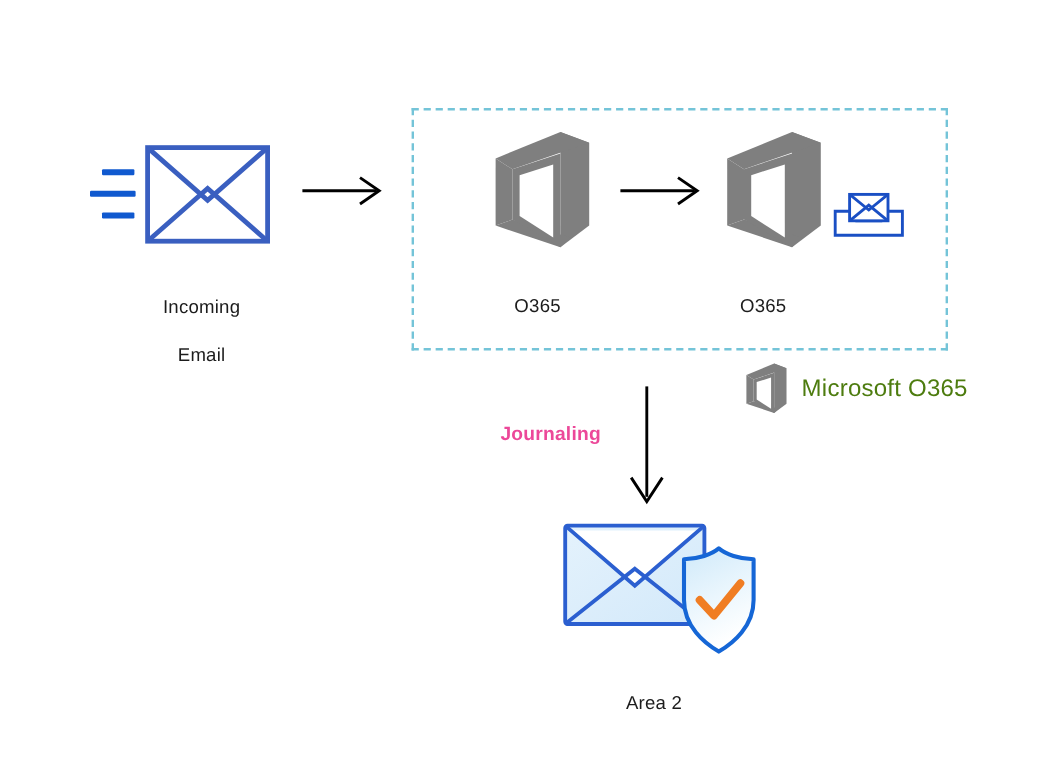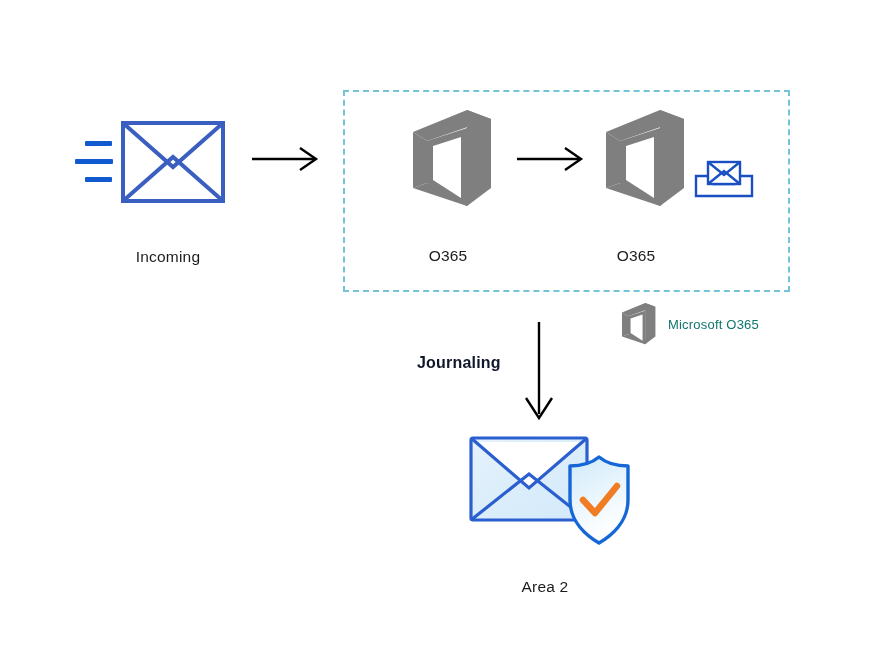--- a/index.html
+++ b/index.html
@@ -44,37 +44,37 @@
     background: transparent;
   }
 
   
   #journaling-label {
     position: absolute;
     left: 417px;
     top: 354px;
     font-size: 16px;
     font-weight: bold;
-    color: #0f172a;
+    color: #ec4899;
     letter-spacing: 0.2px;
     font-family: "Liberation Sans", sans-serif;
   }
 
   
   #legend {
     position: absolute;
     left: 618px;
     top: 303px;
     display: flex;
     align-items: center;
     gap: 12px;
   }
   #legend-text {
-    font-size: 13px;
-    color: #0f766e;
+    font-size: 20px;
+    color: #4d7c0f;
     font-family: "Liberation Sans", sans-serif;
     letter-spacing: 0.2px;
   }
   svg { display: block; overflow: visible; }
 </style>
 </head>
 <body>
 
 <div id="canvas">
 
@@ -88,20 +88,21 @@
       <rect x="10" y="59" width="27" height="5" rx="1" fill="#1059cf"></rect>
 
       <rect x="48" y="5" width="100" height="78" fill="#ffffff" stroke="#3a5fc0" stroke-width="4"></rect>
 
       <path d="M48 5 L98 49 L148 5" fill="none" stroke="#3a5fc0" stroke-width="4" stroke-linejoin="miter"></path>
       <path d="M48 83 L98 39 L148 83" fill="none" stroke="#3a5fc0" stroke-width="4" stroke-linejoin="miter"></path>
     </svg>
   </div>
   <div class="caption" style="left:88px; top:227px; width:160px;">
     <span class="caption-line">Incoming</span>
+    <span class="caption-line">Email</span>
   </div>
 
   <div class="node" style="left:252px; top:146px;">
     <svg width="70" height="26" viewBox="0 0 70 26">
       <line x1="0" y1="13" x2="62" y2="13" stroke="#000000" stroke-width="2.4"></line>
       <path d="M48 2 L64 13 L48 24" fill="none" stroke="#000000" stroke-width="2.4" stroke-linecap="butt" stroke-linejoin="miter"></path>
     </svg>
   </div>
 
   <div class="node" style="left:405px; top:110px;">

